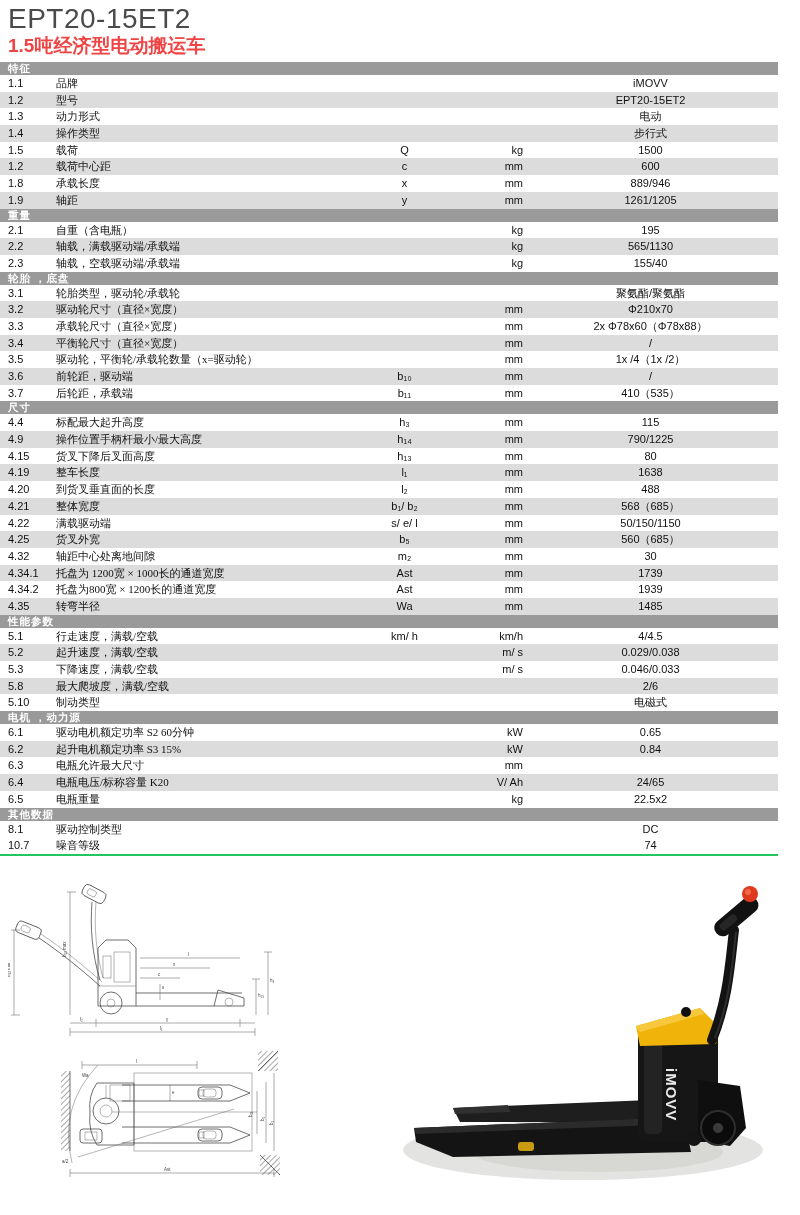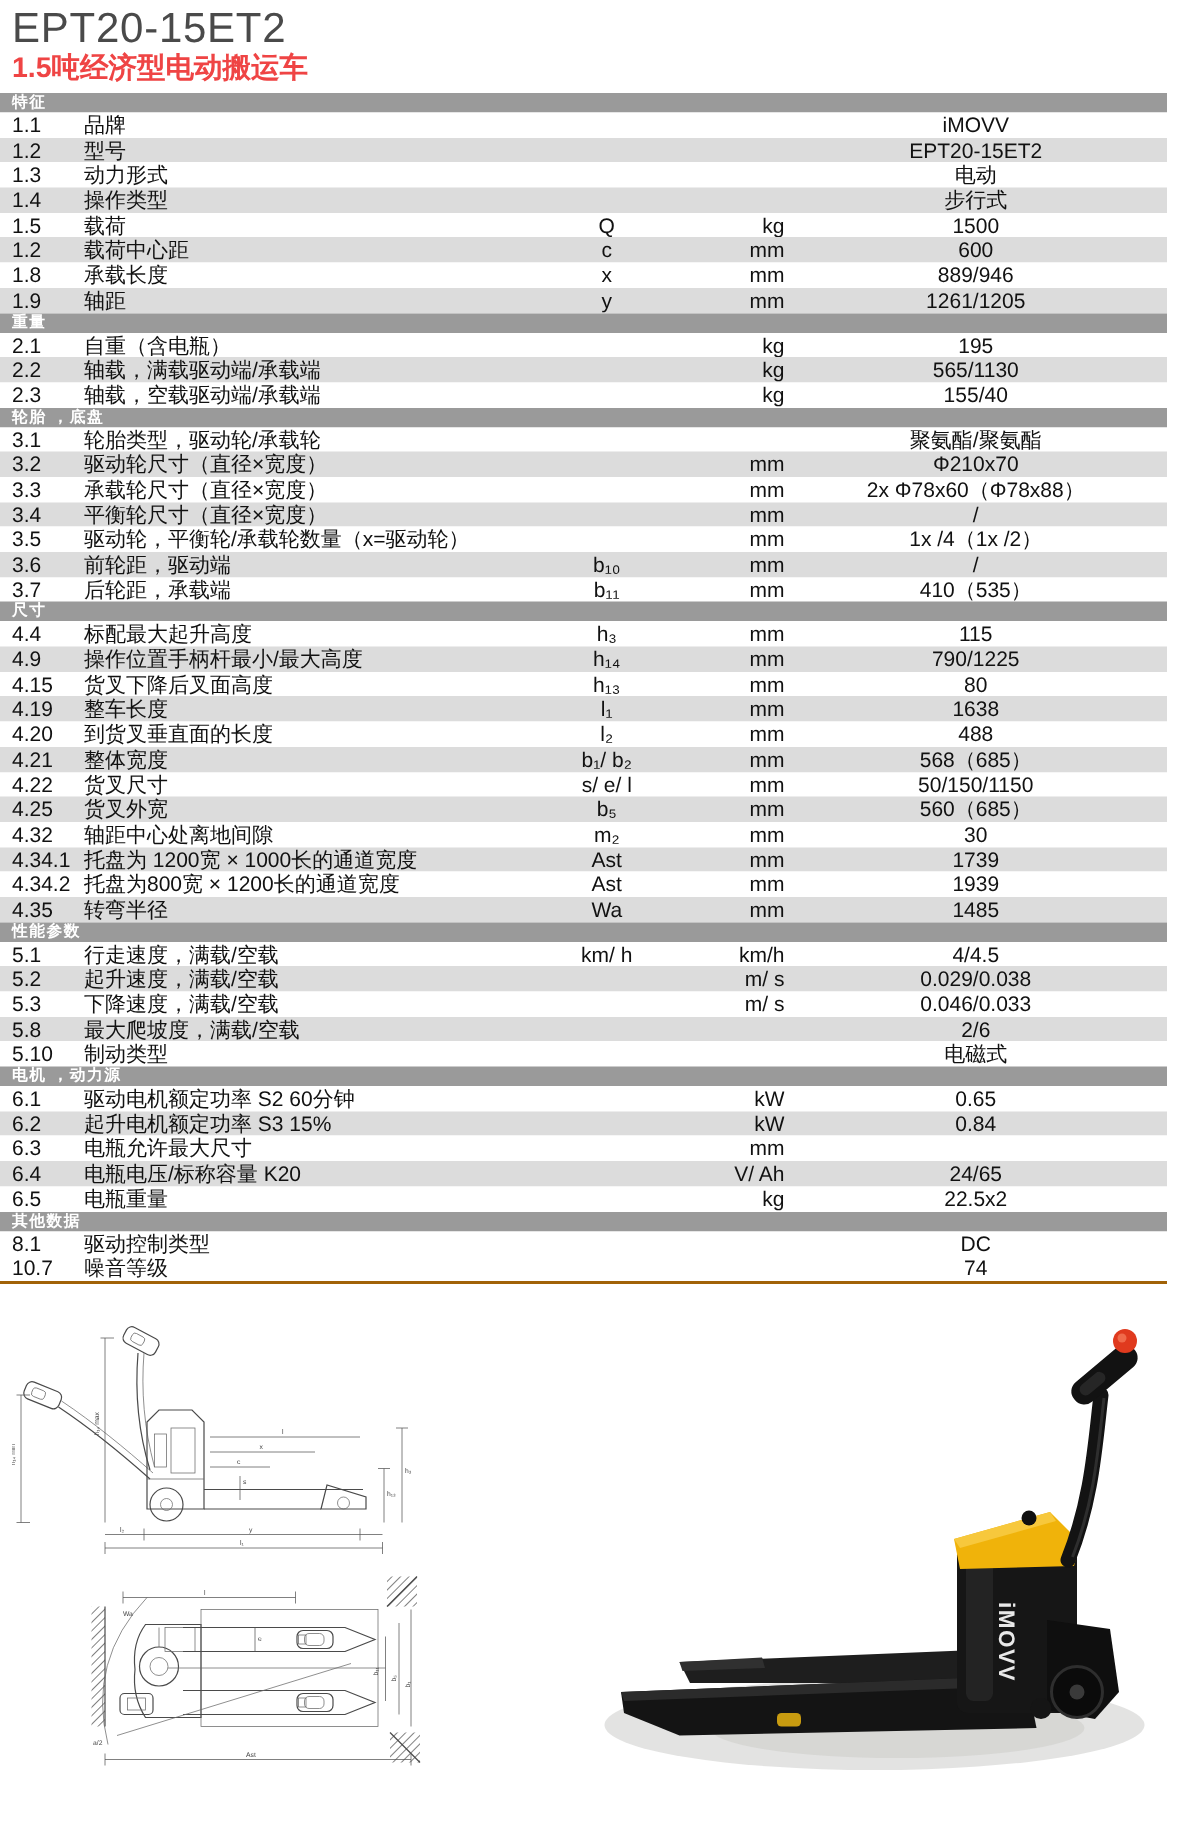--- a/index.html
+++ b/index.html
@@ -4,28 +4,28 @@
 <style>
   html,body{margin:0;padding:0;}
   body{
     width:800px;height:1215px;position:relative;background:#ffffff;
     font-family:"Liberation Sans","DejaVu Sans",sans-serif;color:#111;
     overflow:hidden;
   }
   .header{position:absolute;left:8px;top:4px;width:600px;}
   .title{font-size:28px;font-weight:400;color:#4a4a4a;letter-spacing:.5px;line-height:30px;}
   .subtitle{font-size:19px;font-weight:700;color:#ef4444;line-height:22px;margin-top:1px;}
-  #spec-table{position:absolute;top:62px;left:0;width:778px;border-bottom:2px solid #a16207;}
+  #spec-table{position:absolute;top:62px;left:0;width:778px;border-bottom:2px solid #22c55e;}
   .secbar{height:13px;background:#9a9a9a;color:#fff;font-size:10.5px;font-weight:700;
           line-height:13px;padding-left:8px;letter-spacing:1px;}
-  .row{display:flex;height:16.7px;line-height:16.8px;font-size:14px;background:#fff;}
+  .row{display:flex;height:16.7px;line-height:16.8px;font-size:11px;background:#fff;}
   .row.alt{background:#dcdcdc;}
   .cell{overflow:hidden;white-space:nowrap;}
   .cell.no{width:48px;padding-left:8px;}
-  .cell.label{width:306px;}
+  .cell.label{width:306px;font-family:Liberation Serif, serif;}
   .cell.symbol{width:85px;text-align:center;}
   .cell.unit{width:76px;text-align:right;}
   .cell.value{flex:1;text-align:center;}
   .drawing{position:absolute;}
   svg{display:block;}
   .ln{stroke:#4a4a4a;stroke-width:.8;fill:none;}
   .thin{stroke:#6a6a6a;stroke-width:.5;fill:none;}
   .dim{stroke:#555;stroke-width:.5;fill:none;}
   .dimtxt{font-size:4.5px;fill:#444;font-family:"Liberation Sans",sans-serif;}
 </style>
@@ -205,21 +205,21 @@
     </div>
     <div class="row alt">
       <div class="cell no">4.21</div>
       <div class="cell label">整体宽度</div>
       <div class="cell symbol">b₁/ b₂</div>
       <div class="cell unit">mm</div>
       <div class="cell value">568（685）</div>
     </div>
     <div class="row">
       <div class="cell no">4.22</div>
-      <div class="cell label">货叉尺寸</div>
+      <div class="cell label">满载驱动端</div>
       <div class="cell symbol">s/ e/ l</div>
       <div class="cell unit">mm</div>
       <div class="cell value">50/150/1150</div>
     </div>
     <div class="row alt">
       <div class="cell no">4.25</div>
       <div class="cell label">货叉外宽</div>
       <div class="cell symbol">b₅</div>
       <div class="cell unit">mm</div>
       <div class="cell value">560（685）</div>

